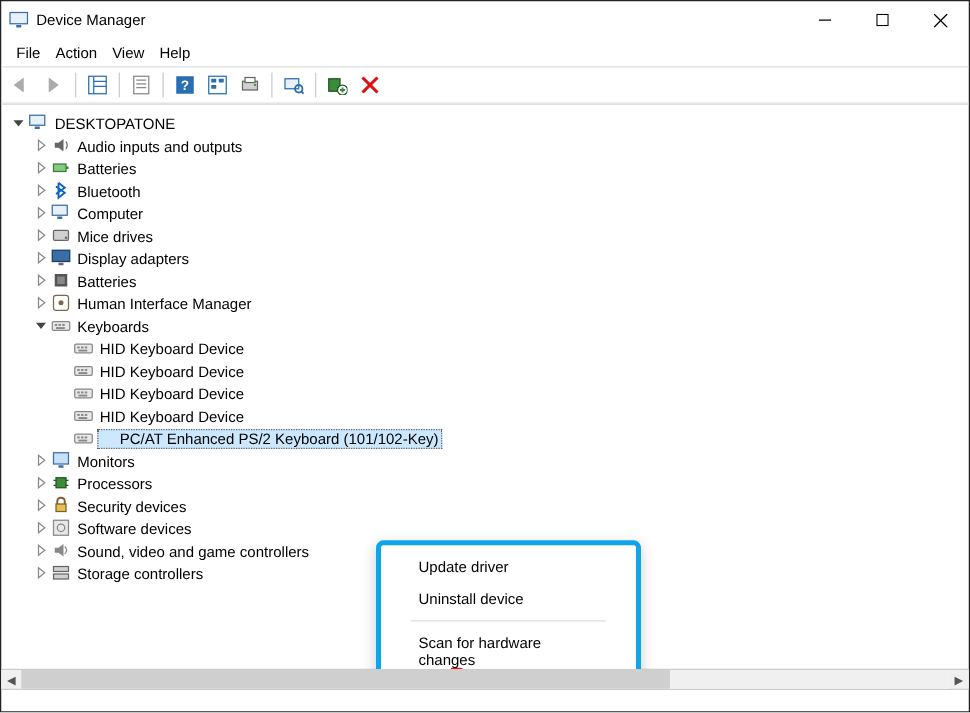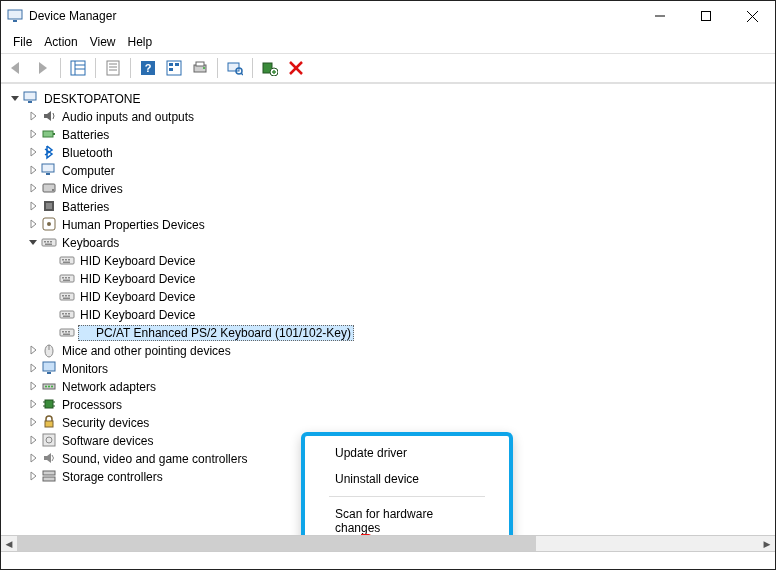--- a/index.html
+++ b/index.html
@@ -260,41 +260,57 @@
               </div>
               <div>
                 <div class="node">
                   <span class="expander">
                     <svg width="10" height="10">
                       <path d="M3 1 L8 5 L3 9 Z" fill="none" stroke="#888"></path>
                     </svg>
                   </span>
                   <span class="node-icon">
                     <svg width="16" height="16">
+                      <rect x="1" y="2" width="14" height="9" fill="#3a6ea5" stroke="#1a3e65"></rect>
+                      <rect x="6" y="12" width="4" height="2" fill="#666"></rect>
+                    </svg>
+                  </span>
+                  <span class="node-label">Display adapters</span>
+                </div>
+              </div>
+              <div>
+                <div class="node">
+                  <span class="expander">
+                    <svg width="10" height="10">
+                      <path d="M3 1 L8 5 L3 9 Z" fill="none" stroke="#888"></path>
+                    </svg>
+                  </span>
+                  <span class="node-icon">
+                    <svg width="16" height="16">
                       <rect x="3" y="3" width="10" height="10" fill="#555"></rect>
                       <rect x="5" y="5" width="6" height="6" fill="#888"></rect>
                     </svg>
                   </span>
                   <span class="node-label">Batteries</span>
                 </div>
               </div>
               <div>
                 <div class="node">
                   <span class="expander">
                     <svg width="10" height="10">
                       <path d="M3 1 L8 5 L3 9 Z" fill="none" stroke="#888"></path>
                     </svg>
                   </span>
                   <span class="node-icon">
                     <svg width="16" height="16">
                       <rect x="2" y="2" width="12" height="12" rx="2" fill="none" stroke="#7a6a4a"></rect>
                       <circle cx="8" cy="8" r="2" fill="#7a6a4a"></circle>
                     </svg>
                   </span>
-                  <span class="node-label">Human Properties Devices</span>
+                  <span class="node-label">Human Interface Manager</span>
                 </div>
               </div>
               <div>
                 <div class="node">
                   <span class="expander">
                     <svg width="10" height="10">
                       <path d="M1 3 L9 3 L5 8 Z" fill="#444"></path>
                     </svg>
                   </span>
                   <span class="node-icon">
@@ -388,59 +404,25 @@
               </div>
               <div>
                 <div class="node">
                   <span class="expander">
                     <svg width="10" height="10">
                       <path d="M3 1 L8 5 L3 9 Z" fill="none" stroke="#888"></path>
                     </svg>
                   </span>
                   <span class="node-icon">
                     <svg width="16" height="16">
-                      <ellipse cx="8" cy="9" rx="4" ry="6" fill="#e8e8e8" stroke="#888"></ellipse>
-                      <line x1="8" y1="3" x2="8" y2="8" stroke="#888"></line>
-                    </svg>
-                  </span>
-                  <span class="node-label">Mice and other pointing devices</span>
-                </div>
-              </div>
-              <div>
-                <div class="node">
-                  <span class="expander">
-                    <svg width="10" height="10">
-                      <path d="M3 1 L8 5 L3 9 Z" fill="none" stroke="#888"></path>
-                    </svg>
-                  </span>
-                  <span class="node-icon">
-                    <svg width="16" height="16">
                       <rect x="2" y="2" width="12" height="9" fill="#c8e0f8" stroke="#3a6ea5"></rect>
                       <rect x="6" y="12" width="4" height="2" fill="#3a6ea5"></rect>
                     </svg>
                   </span>
                   <span class="node-label">Monitors</span>
-                </div>
-              </div>
-              <div>
-                <div class="node">
-                  <span class="expander">
-                    <svg width="10" height="10">
-                      <path d="M3 1 L8 5 L3 9 Z" fill="none" stroke="#888"></path>
-                    </svg>
-                  </span>
-                  <span class="node-icon">
-                    <svg width="16" height="16">
-                      <rect x="2" y="6" width="12" height="5" fill="#d0d0d0" stroke="#666"></rect>
-                      <circle cx="5" cy="8.5" r="1" fill="#3a3"></circle>
-                      <circle cx="8" cy="8.5" r="1" fill="#3a3"></circle>
-                      <circle cx="11" cy="8.5" r="1" fill="#3a3"></circle>
-                    </svg>
-                  </span>
-                  <span class="node-label">Network adapters</span>
                 </div>
               </div>
               <div>
                 <div class="node">
                   <span class="expander">
                     <svg width="10" height="10">
                       <path d="M3 1 L8 5 L3 9 Z" fill="none" stroke="#888"></path>
                     </svg>
                   </span>
                   <span class="node-icon">

